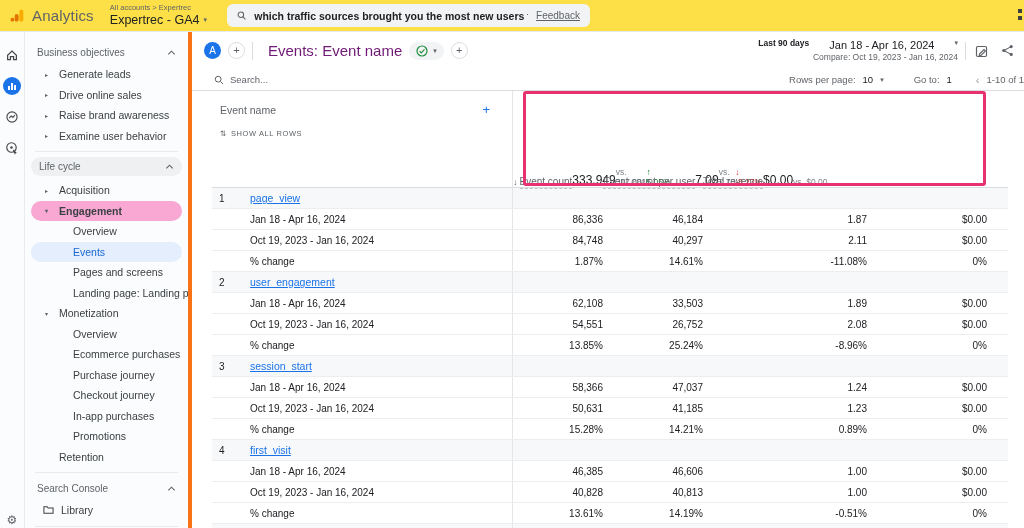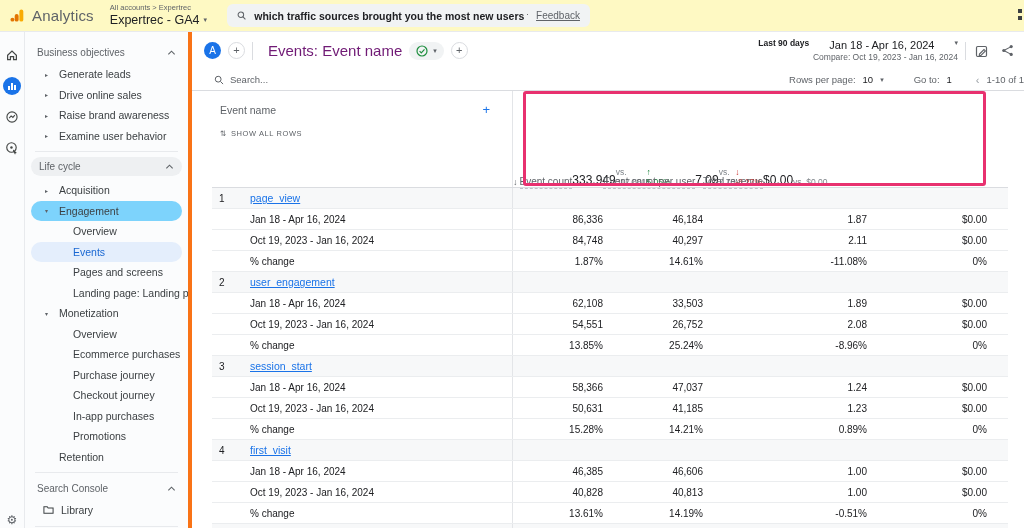--- a/index.html
+++ b/index.html
@@ -1,20 +1,20 @@
 <!DOCTYPE html>
 <html><head>
 <meta charset="utf-8">
 <style>
   * { box-sizing: border-box; margin: 0; padding: 0; }
   html,body { width:1024px; height:528px; overflow:hidden; }
   body { font-family:"Liberation Sans", sans-serif; background:#fff; color:#202124; }
 
   
-  .topbar { height:32px; display:flex; align-items:center; background:#fef9c3; border-bottom:1px solid #e8eaed; position:relative; }
+  .topbar { height:32px; display:flex; align-items:center; background:#fde047; border-bottom:1px solid #e8eaed; position:relative; }
   .logo { display:flex; align-items:center; gap:7px; padding:0 16px 0 10px; }
   .logo-text { font-size:15px; color:#5f6368; letter-spacing:.2px; }
   .account { line-height:1.15; cursor:pointer; }
   .account-breadcrumb { font-size:7.5px; color:#5f6368; }
   .account-name { font-size:12.5px; color:#202124; display:flex; align-items:center; gap:4px; }
   .caret { font-size:7px; color:#5f6368; }
   .topbar-search { margin-left:20px; width:363px; height:23px; background:#f1f3f4; border-radius:6px; display:flex; align-items:center; gap:8px; padding:0 10px; cursor:text; }
   .search-query { font-size:10.5px; font-weight:bold; color:#202124; white-space:nowrap; overflow:hidden; }
   .feedback { font-size:10px; color:#5f6368; text-decoration:underline; white-space:nowrap; cursor:pointer; }
   .apps-partial { position:absolute; right:2px; top:9px; display:flex; flex-direction:column; gap:3px; }
@@ -27,21 +27,21 @@
   .rail-btn { width:18px; height:18px; display:flex; align-items:center; justify-content:center; cursor:pointer; }
   .rail-btn.selected { background:#1a73e8; border-radius:50%; }
   .rail-gear { position:absolute; bottom:1px; font-size:12px; color:#5f6368; cursor:pointer; }
 
   .drawer { width:167px; background:#fbfcfd; border-right:4px solid #f97316; padding-top:8px; flex:none; overflow:hidden; }
   .sec-head { height:20px; display:flex; align-items:center; justify-content:space-between; font-size:10px; color:#5f6368; padding:0 12px; margin:2px 0; cursor:pointer; }
   .sec-head.pill { background:#eef0f2; border-radius:10px; margin:4px 6px; padding:0 8px; height:19px; }
   .nav-item { height:20.5px; display:flex; align-items:center; font-size:10.5px; color:#3c4043; position:relative; padding-left:28px; margin:0 6px; border-radius:11px; cursor:pointer; white-space:nowrap; }
   .nav-item .tri { position:absolute; left:14px; font-size:6px; color:#5f6368; }
   .nav-item.sub { padding-left:42px; }
-  .nav-item.expanded { background:#7dd3fc; }
+  .nav-item.expanded { background:#f9a8d4;font-weight:bold; }
   .nav-item.selected { background:#e4eefc; color:#1967d2; }
   .drawer hr { border:none; border-top:1px solid #e8eaed; margin:5px 10px; }
   .folder-ic { position:absolute; left:12px; top:5px; }
 
   
   .main { flex:1; min-width:0; display:flex; flex-direction:column; background:#fff; }
 
   .report-header { height:37px; display:flex; align-items:center; gap:7px; padding:0 8px 0 12px; }
   .avatar { width:17px; height:17px; border-radius:50%; background:#1a73e8; color:#fff; font-size:10px; display:flex; align-items:center; justify-content:center; cursor:pointer; flex:none; }
   .plus-circle { width:17px; height:17px; border-radius:50%; border:1px solid #dadce0; color:#5f6368; font-size:11px; line-height:1; display:flex; align-items:center; justify-content:center; cursor:pointer; flex:none; }

